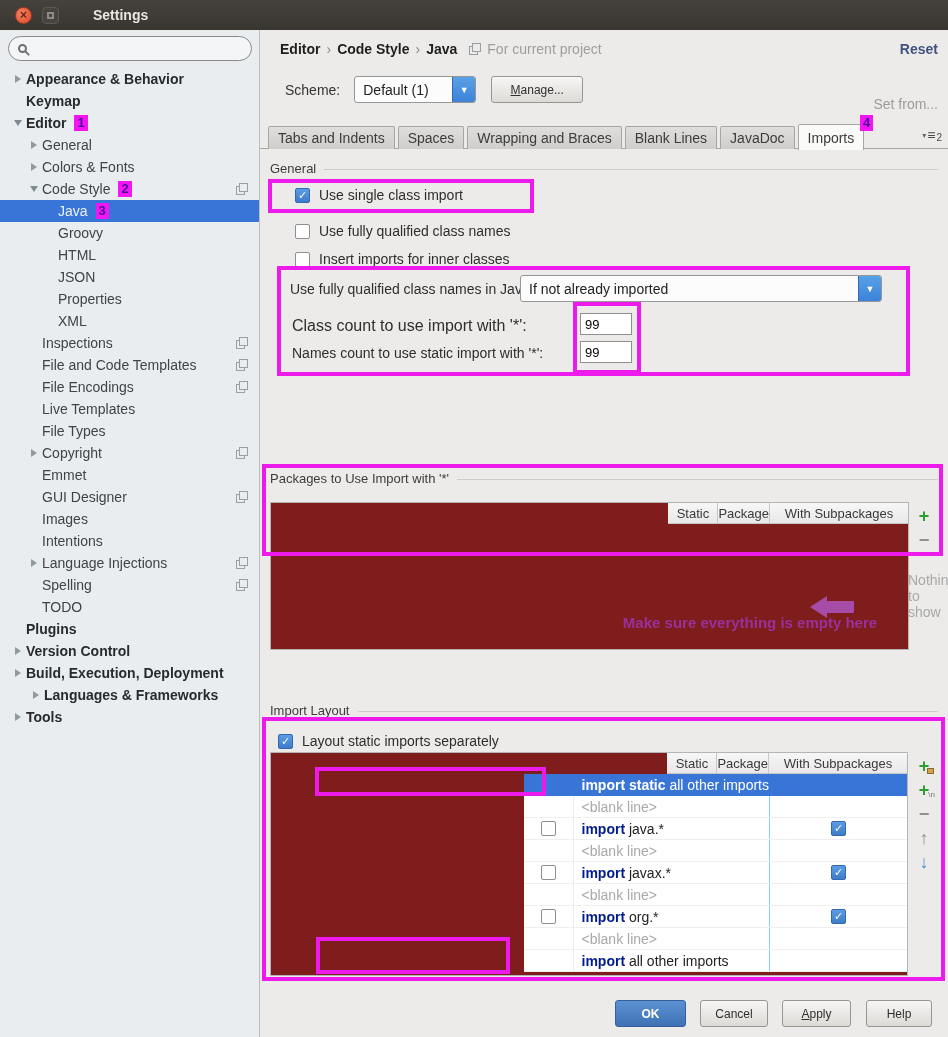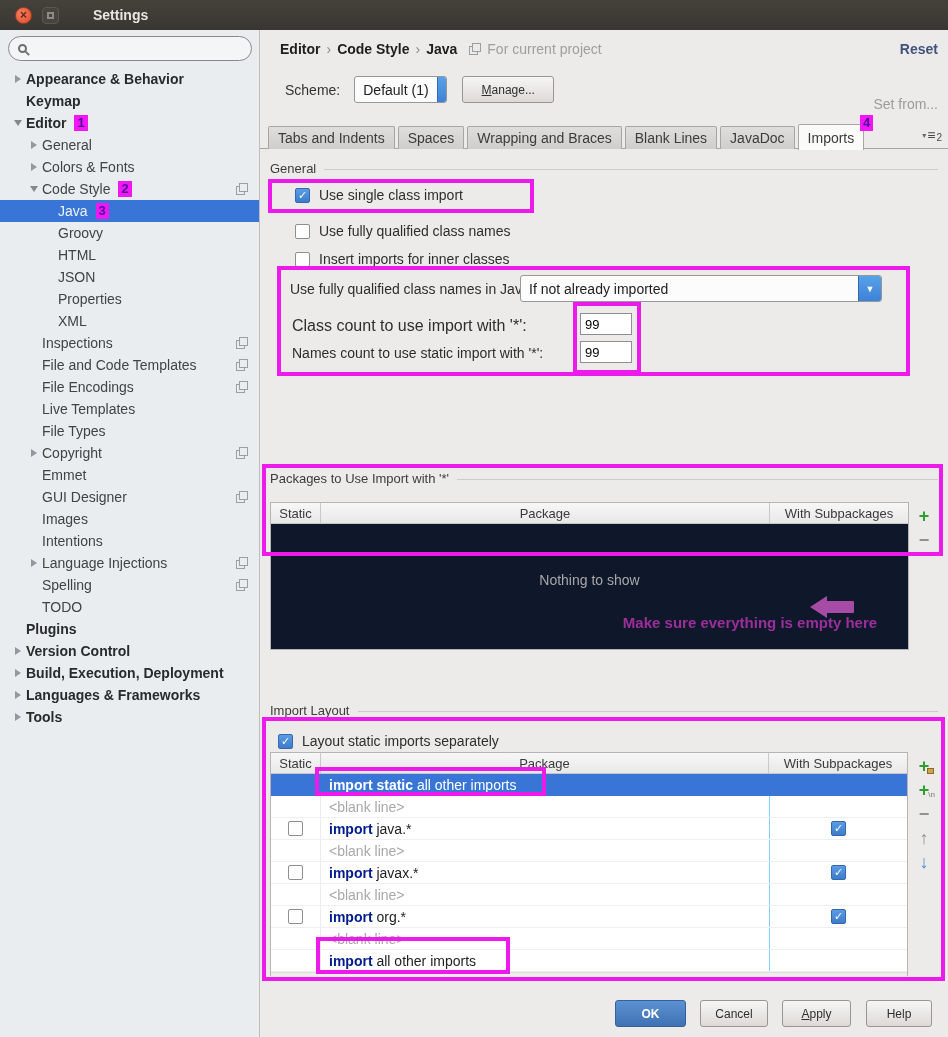--- a/index.html
+++ b/index.html
@@ -58,21 +58,21 @@
     font-size:14px; cursor:pointer; }
   #scheme-row { position:absolute; left:25px; top:46px; display:flex; align-items:center; }
   #scheme-label { font-size:14px; color:#333; margin-right:14px; }
   .combo { height:27px; background:#FCFCFC; border:1px solid #979797; border-radius:3px;
     display:flex; overflow:hidden; }
   .combo .cval { flex:1; font-size:14px; color:#222; display:flex; align-items:center;
     padding:0 8px; white-space:nowrap; }
   .combo .cbtn { width:23px; flex:none; background:linear-gradient(#58A2E7,#3C82D8);
     border-left:1px solid #3568AE; display:flex; align-items:center; justify-content:center;
     color:#fff; font-size:9px; }
-  #scheme-combo { width:93px; }
+  #scheme-combo { width:122px; }
   #manage-btn { margin-left:15px; width:92px; }
   .btn { height:27px; border-radius:3px; font-size:12px; display:flex; align-items:center;
     justify-content:center; cursor:default; }
   .btn.plain { background:linear-gradient(#F7F6F5,#DDDAD6); border:1px solid #989692; color:#2F2F2F; }
   .btn.primary { background:linear-gradient(#5B91D2,#3F72B4); border:1px solid #35619B;
     color:#fff; font-weight:bold; }
   .mn { display:block; }
   .mn::first-letter { text-decoration:underline; }
   #set-from { position:absolute; right:10px; top:66px; color:#9C9C9C; font-size:14px; cursor:pointer; }
 
@@ -108,21 +108,21 @@
 
   #javadoc-label { position:absolute; left:30px; top:251px; font-size:14px; color:#2E2E2E; }
   #javadoc-combo { position:absolute; left:260px; top:245px; width:362px; }
   #classcount-label { position:absolute; left:32px; top:287px; font-size:16px; color:#2E2E2E; }
   #namescount-label { position:absolute; left:32px; top:315px; font-size:14px; color:#2E2E2E; }
   .numfield { position:absolute; width:52px; height:22px; border:1px solid #8F8F8F; background:#fff;
     font:13px "Liberation Sans",sans-serif; padding:0 4px; }
   #classcount-field { left:320px; top:283px; }
   #namescount-field { left:320px; top:311px; }
 
-  .tbl { position:absolute; border:1px solid #B5B5B5; background:#0f172a; display:flex; flex-direction:column; }
+  .tbl { position:absolute; border:1px solid #B5B5B5; background:#7f1d1d; display:flex; flex-direction:column;align-items:flex-end; }
   #tbl1 { left:10px; top:472px; width:639px; height:148px; }
   #tbl2 { left:10px; top:722px; width:638px; height:224px; }
   .thead { display:flex; height:21px; flex:none; background:linear-gradient(#F7F7F7,#E8E8E8);
     border-bottom:1px solid #C6C6C6; font-size:13px; color:#3A3A3A; }
   .th { display:flex; align-items:center; justify-content:center; }
   .th.static { width:50px; border-right:1px solid #C9C9C9; }
   .th.pkg { flex:1; border-right:1px solid #C9C9C9; }
   .th.sub { width:138px; }
   .tbody { flex:1; position:relative; }
   #nothing { position:absolute; left:0; right:0; top:48px; text-align:center;
@@ -357,21 +357,21 @@
         <span class="tlabel">Version Control</span>
         <span class="spacer"></span>
       </div>
       <div class="tree-row bold" style="padding-left: 10px;">
         <span class="arr">
           <span class="arr-r"></span>
         </span>
         <span class="tlabel">Build, Execution, Deployment</span>
         <span class="spacer"></span>
       </div>
-      <div class="tree-row bold" style="padding-left: 10px;">
+      <div class="tree-row bold" style="padding-left: 28px;">
         <span class="arr">
           <span class="arr-r"></span>
         </span>
         <span class="tlabel">Languages &amp; Frameworks</span>
         <span class="spacer"></span>
       </div>
       <div class="tree-row bold" style="padding-left: 10px;">
         <span class="arr">
           <span class="arr-r"></span>
         </span>

